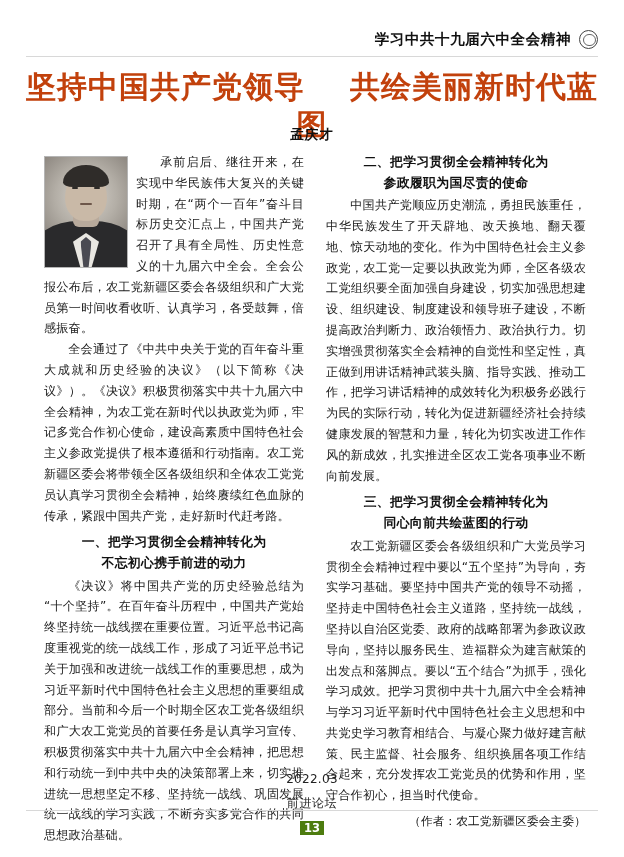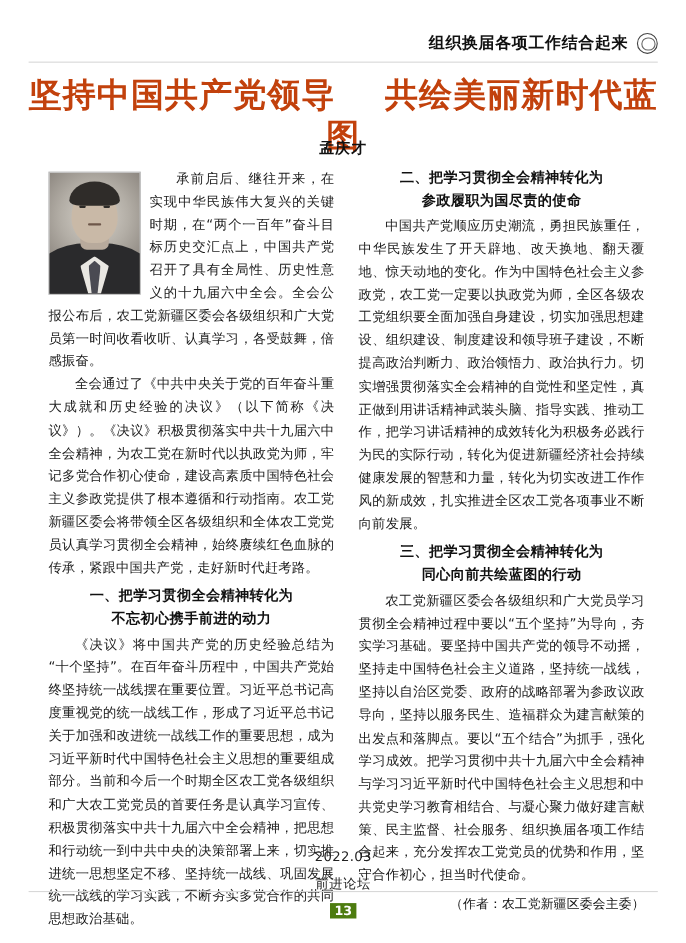--- a/index.html
+++ b/index.html
@@ -257,21 +257,21 @@
     justify-content: center;
     padding: 0 4px;
   }
 </style>
 </head>
 <body>
 
 <div class="page">
 
   <div class="runhead">
-    <span class="runhead-text">组织换届各项工作结合起来</span>
+    <span class="runhead-text">学习中共十九届六中全会精神</span>
     <span class="runhead-mark"></span>
   </div>
   <div class="runhead-rule"></div>
 
   <div class="headline">
     <span>坚持中国共产党领导</span>
     <span class="gap"></span>
     <span>共绘美丽新时代蓝图</span>
   </div>
 

